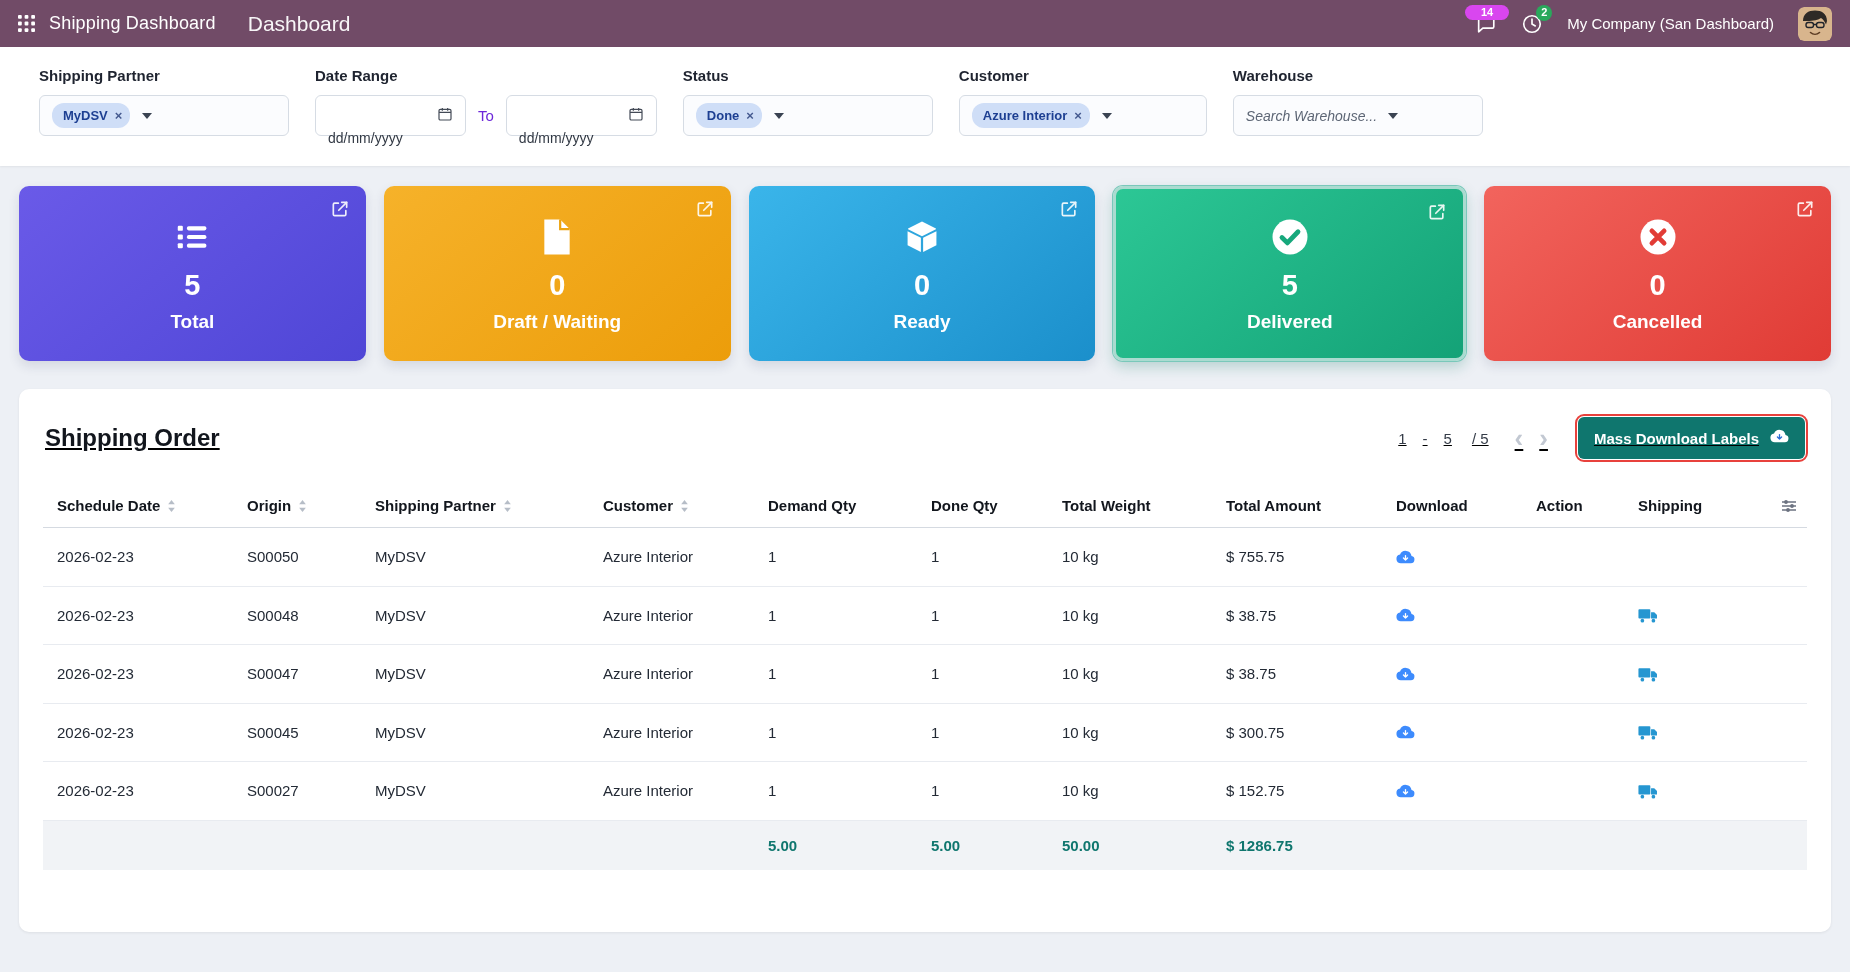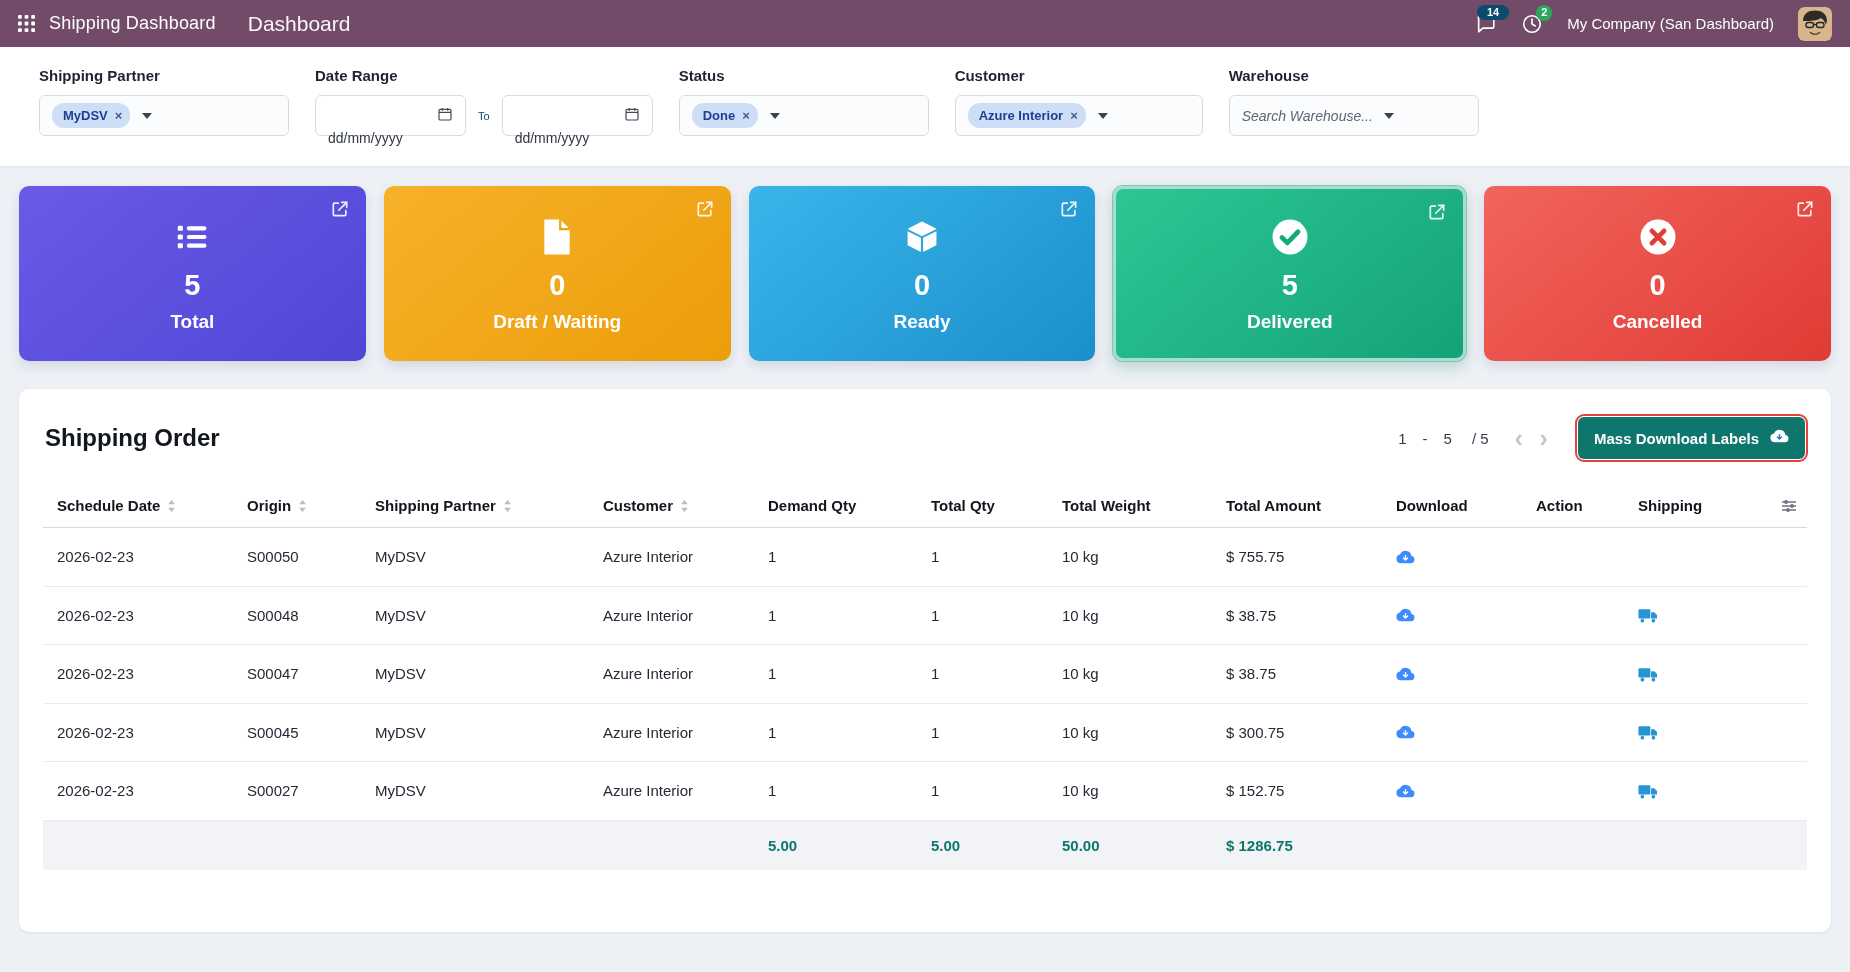--- a/index.html
+++ b/index.html
@@ -6,55 +6,55 @@
   html,body { width:1850px; height:972px; font-family:"Liberation Sans",sans-serif; background:#edf0f5; overflow:hidden; }
 
   
   .navbar { height:47px; background:#714B67; display:flex; align-items:center; padding:0 18px; color:#fff; }
   .apps-btn { display:flex; align-items:center; margin-right:14px; cursor:pointer; }
   .navbar-title { font-size:18px; font-weight:normal; letter-spacing:.2px; }
   .navbar-menu-item { font-size:21px; margin-left:32px; cursor:pointer; opacity:.95; }
   .navbar-right { margin-left:auto; display:flex; align-items:center; gap:24px; }
   .icon-badge-wrap { position:relative; display:flex; cursor:pointer; }
   .badge { position:absolute; font-size:11px; font-weight:bold; color:#fff; line-height:1; }
-  .badge-msg { top:-8px; right:-12px; background:#0c4a6e; border-radius:8px; padding:2px 10px; }
+  .badge-msg { top:-8px; right:-12px; background:#d946ef; border-radius:8px; padding:2px 16px; }
   .badge-act { top:-8px; right:-9px; background:#2aa85c; border-radius:50%; width:16px; height:16px; display:flex; align-items:center; justify-content:center; }
   .company { font-size:15px; cursor:pointer; }
   .avatar { width:34px; height:34px; border-radius:6px; overflow:hidden; cursor:pointer; display:flex; }
 
   
   .filterbar { background:#fff; padding:20px 39px 30px; display:flex; gap:26px; box-shadow:0 1px 2px rgba(0,0,0,.06); }
   .filter-group { display:flex; flex-direction:column; gap:11px; }
   .filter-label { font-size:15px; font-weight:bold; color:#1f2430; }
   .filter-box { height:41px; background:#fbfcfe; border:1px solid #d6dce4; border-radius:6px; display:flex; align-items:center; padding:0 12px; gap:10px; cursor:pointer; }
   .box-partner, .box-status { width:250px; }
   .box-customer { width:248px; }
   .tag { background:#cfdef7; color:#1d3f92; font-size:13px; font-weight:bold; padding:5px 8px 5px 11px; border-radius:12px; display:inline-flex; align-items:center; gap:7px; white-space:nowrap; }
   .tag-x { font-size:13px; color:#44598f; cursor:pointer; line-height:1; }
   .caret { width:0; height:0; border-left:5px solid transparent; border-right:5px solid transparent; border-top:6px solid #3a4352; margin-left:2px; }
   .date-row { display:flex; align-items:center; gap:12px; }
   .date-box { width:151px; background:#fff; justify-content:space-between; cursor:text; }
   .date-text { font-size:14px; color:#333a45;margin-top:44px; }
-  .to-label { font-size:11px; color:#0c4a6e; }
+  .to-label { font-size:15px; color:#6d28d9; }
   .box-warehouse { width:250px; position:relative; background:#fbfcfe; }
   .warehouse-input { border:none; outline:none; background:transparent; font-size:14px; font-style:italic; color:#4c1d95; width:130px; font-family:"Liberation Sans",sans-serif; }
   .warehouse-input::placeholder { font-style:italic; color:#5d6675; }
 
   
   .cards { display:flex; gap:18px; padding:20px 19px 0; }
   .kpi-card { flex:1; height:175px; border-radius:10px; color:#fff; position:relative; display:flex; flex-direction:column; align-items:center; justify-content:center; gap:9px; box-shadow:0 5px 12px rgba(30,40,80,.12); cursor:pointer; }
   .kpi-card .cicon { height:46px; display:flex; align-items:center; }
   .kpi-card .value { font-size:29px; font-weight:bold; }
   .kpi-card .label { font-size:19px; font-weight:bold; }
   .kpi-card .external { position:absolute; top:13px; right:16px; opacity:.9; cursor:pointer; }
   .kpi-card.selected { border:3px solid #aadbd0; box-shadow:0 0 0 1px #79c8ba, 0 6px 14px rgba(20,120,100,.25); }
 
   
   .panel { background:#fff; margin:28px 19px 0; border-radius:10px; padding:22px 24px; box-shadow:0 1px 3px rgba(0,0,0,.07); height:543px; }
-  .panel-header { display:flex; align-items:center; margin:6px 2px 24px; }
+  .panel-header { display:flex; align-items:center; margin:6px 2px 24px;text-decoration:underline; }
   .panel-title { font-size:24px; font-weight:bold; color:#12161d; }
   .panel-actions { margin-left:auto; display:flex; align-items:center; gap:30px; }
   .pagination { display:flex; align-items:center; gap:16px; font-size:15px; color:#353c48; }
   .pag-total { margin-left:4px; }
   .pag-chevron { color:#c2c8d2; font-size:26px; line-height:1; cursor:pointer; font-weight:bold; }
   .pag-chevron.prev { margin-left:10px; }
   .btn-primary { background:#0f766e; color:#fff; font-size:15px; font-weight:bold; border:none; border-radius:6px; padding:0 16px; height:42px; display:flex; align-items:center; gap:11px; cursor:pointer; outline:2px solid #e8413c; outline-offset:1px; font-family:"Liberation Sans",sans-serif; }
 
   table { width:100%; border-collapse:collapse; table-layout:fixed; font-size:15px; color:#232a35; }
   thead th { text-align:left; font-weight:bold; color:#12161d; padding:13px 10px; border-bottom:1px solid #d5dae1; white-space:nowrap; cursor:pointer; }
@@ -333,21 +333,21 @@
             </svg></th>
           <th><span>Shipping Partner</span><svg class="sort" width="9" height="14" viewBox="0 0 9 14">
               <path d="M4.5 1 7.8 5.2H1.2z" fill="#b6bdc7"></path>
               <path d="M4.5 13 1.2 8.8h6.6z" fill="#b6bdc7"></path>
             </svg></th>
           <th><span>Customer</span><svg class="sort" width="9" height="14" viewBox="0 0 9 14">
               <path d="M4.5 1 7.8 5.2H1.2z" fill="#b6bdc7"></path>
               <path d="M4.5 13 1.2 8.8h6.6z" fill="#b6bdc7"></path>
             </svg></th>
           <th><span>Demand Qty</span></th>
-          <th><span>Total Qty</span></th>
+          <th><span>Done Qty</span></th>
           <th><span>Total Weight</span></th>
           <th><span>Total Amount</span></th>
           <th><span>Download</span></th>
           <th><span>Action</span></th>
           <th><span>Shipping</span></th>
           <th class="th-settings"><span class="iconbtn">
               <svg width="16" height="16" viewBox="0 0 16 16">
                 <g stroke="#6b7280" stroke-width="1.4">
                   <path d="M1 4h14M1 8h14M1 12h14"></path>
                 </g>

